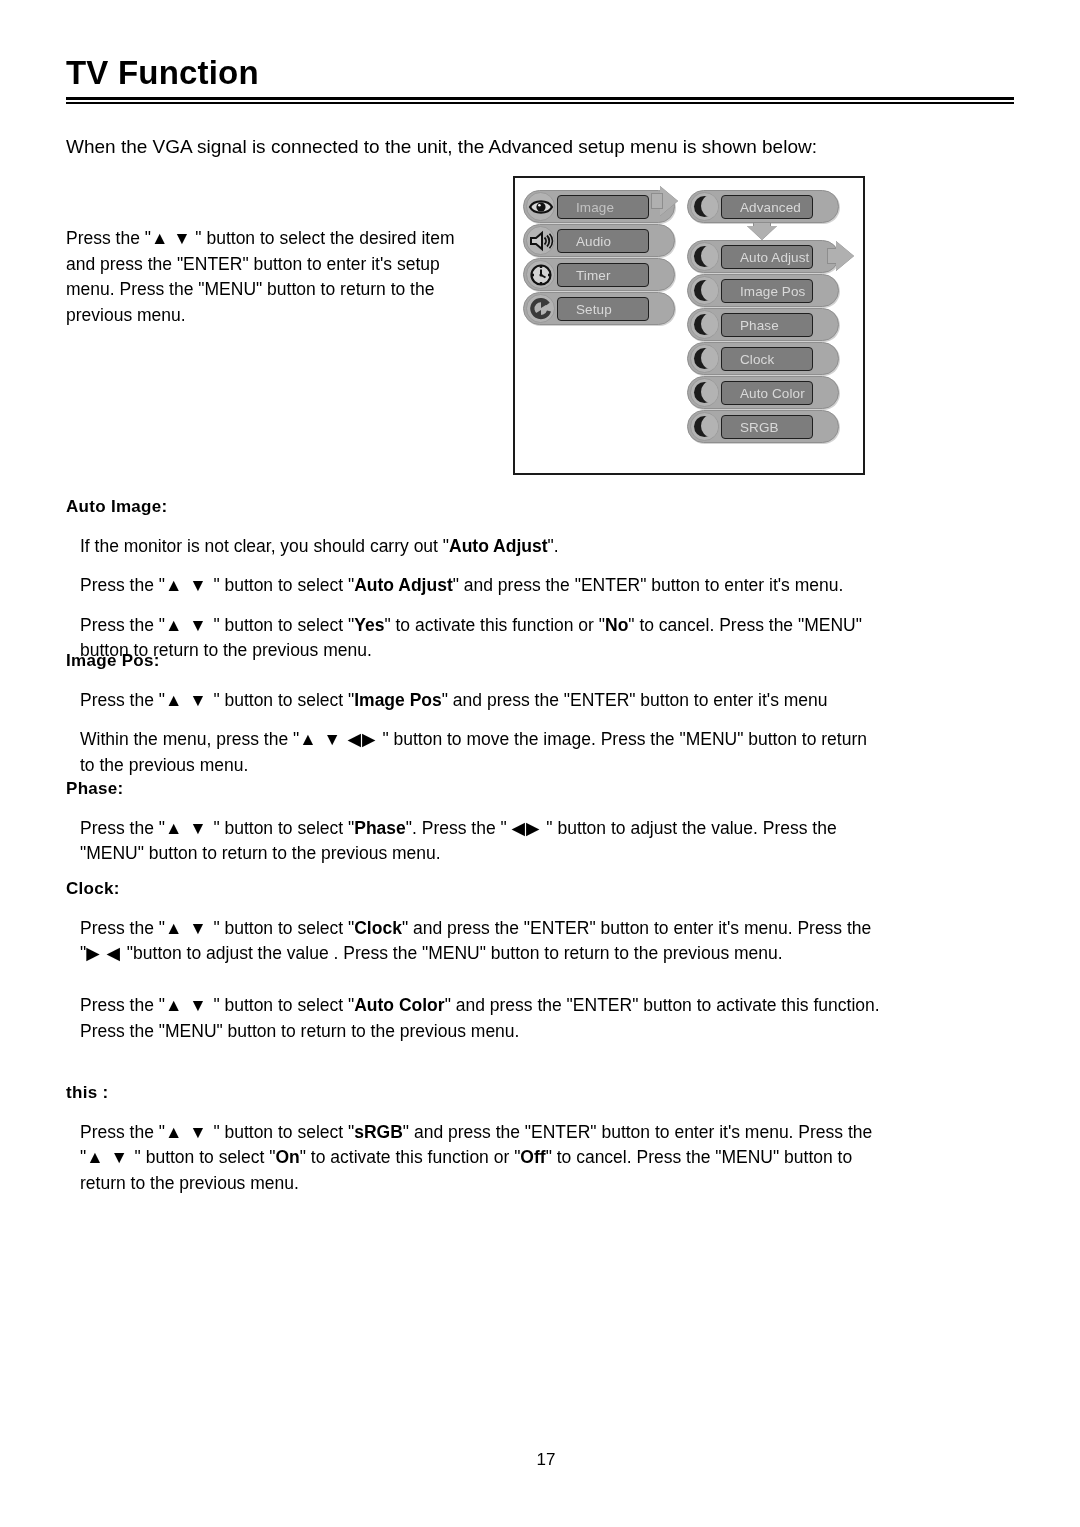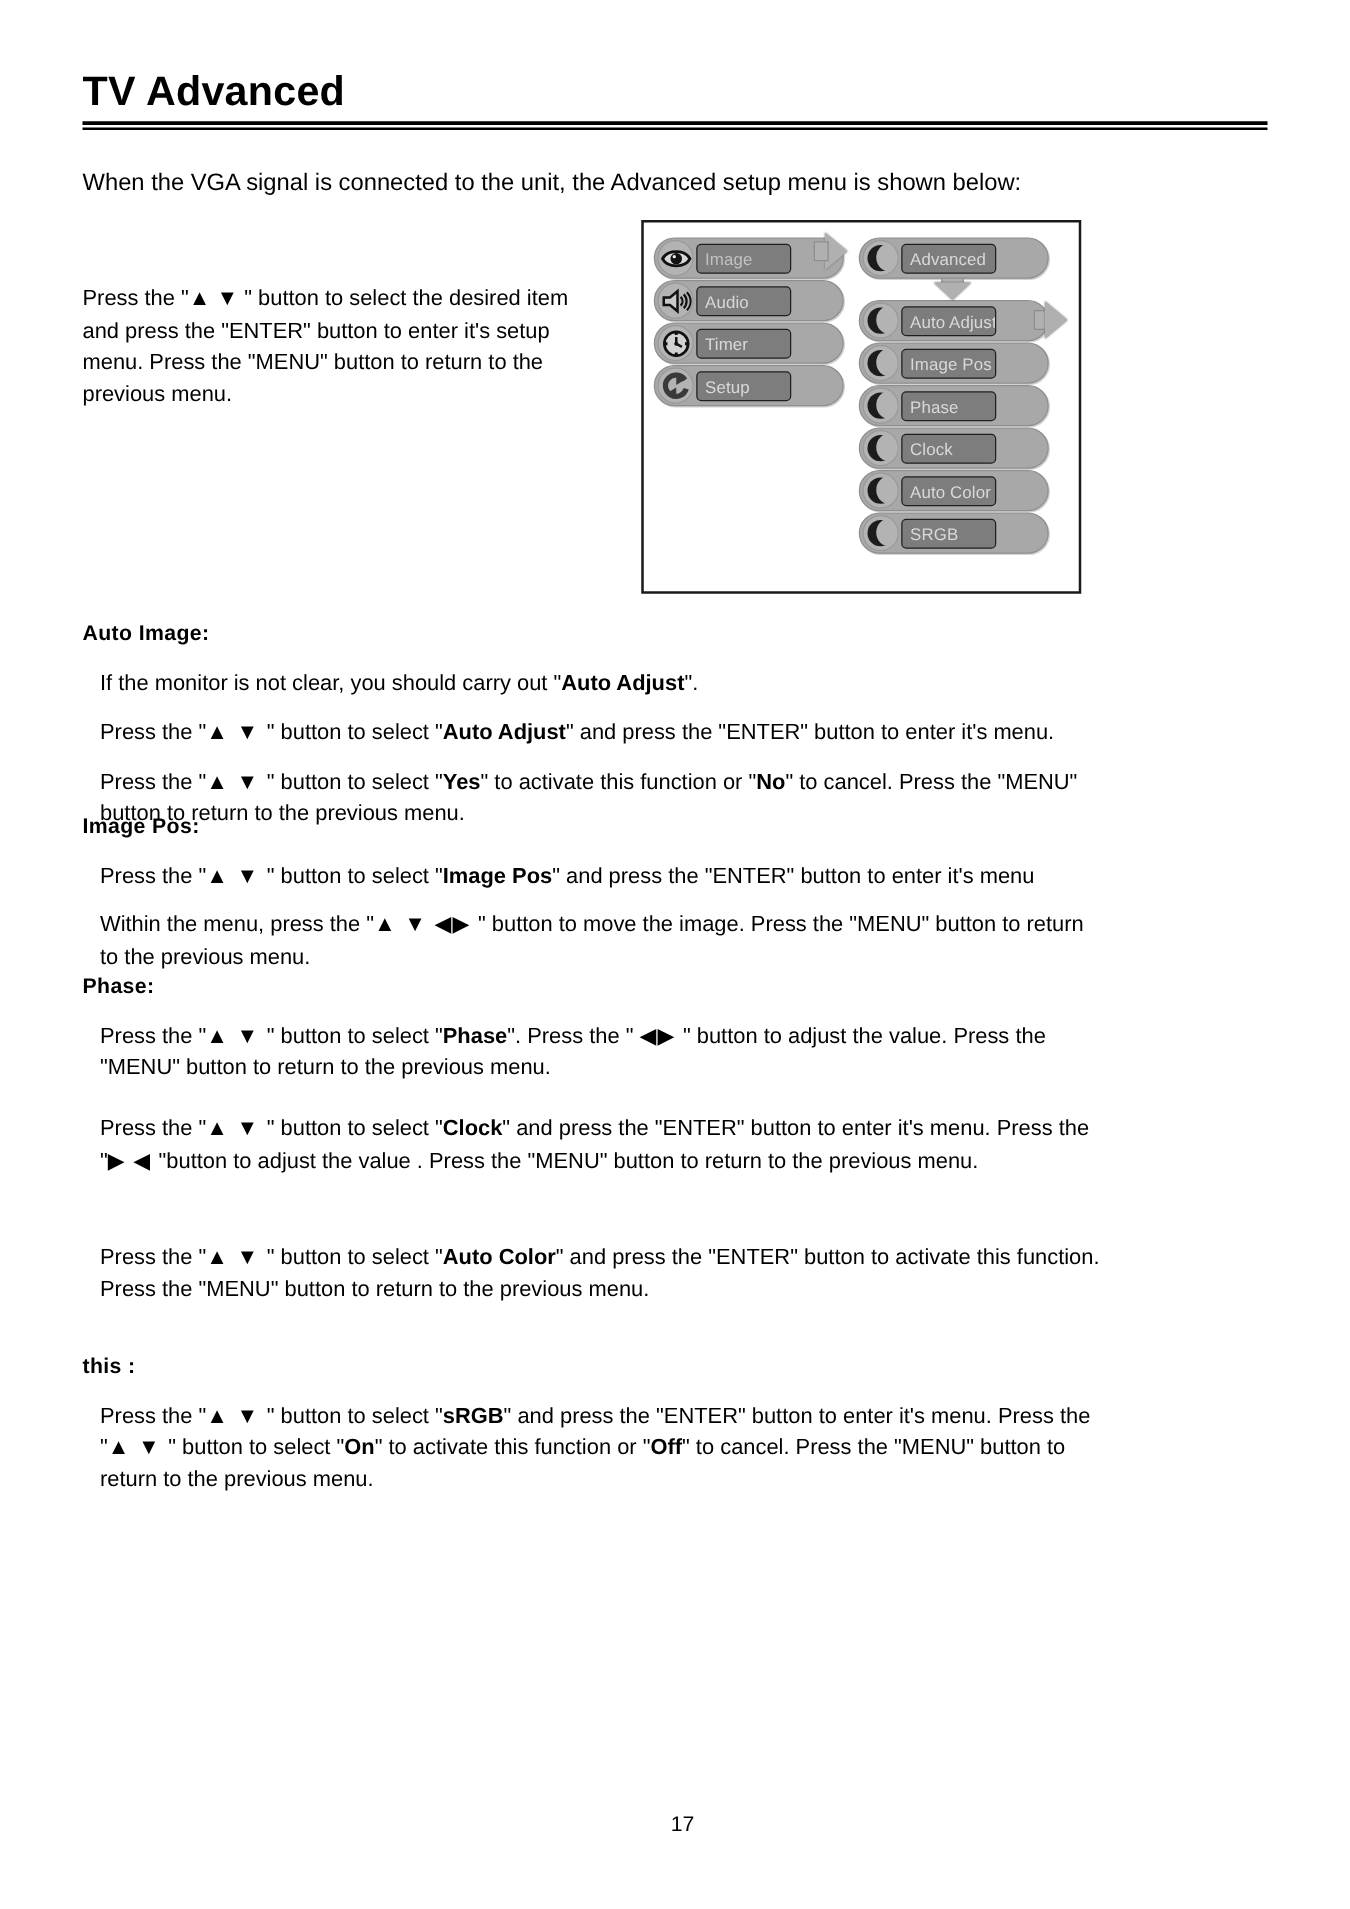--- a/index.html
+++ b/index.html
@@ -144,27 +144,27 @@
     align-items: center;
     justify-content: center;
     overflow: hidden;
   }
 
   .pill .label-box {
     position: absolute;
     left: 33px;
     top: 4px;
     height: 24px;
-    width: 76px;
+    width: 92px;
     background: #7d7d7d;
     border: 1.5px solid #1f1f1f;
     border-radius: 4px;
     display: flex;
     align-items: center;
-    padding-left: 6px;
+    padding-left: 18px;
     color: #d9d9d9;
     font-size: 13.5px;
     font-family: "Liberation Sans", sans-serif;
     letter-spacing: 0.1px;
     white-space: nowrap;
     overflow: hidden;
   }
   .pill.lighter .label-box { color: #c2c2c2; }
 
   
@@ -207,21 +207,21 @@
     position: absolute;
     background: #b0b0b0;
     border: 1px solid #8d8d8d;
   }
 </style>
 </head>
 <body>
 
 <div class="page">
 
-  <div class="page-title">TV Advanced</div>
+  <div class="page-title">TV Function</div>
   <div class="title-rule"></div>
   <div class="title-rule2"></div>
 
   <div class="intro">When the VGA signal is connected to the unit, the Advanced setup menu is shown below:</div>
 
   <div class="left-para">Press the "▲ ▼ " button to select the desired item and press the "ENTER" button to enter it's setup menu. Press the "MENU" button to return to the previous menu.</div>
 
   <div class="diagram">
 
     <div class="menu-col col-left">
@@ -354,20 +354,21 @@
     <p>Press the "<span class="arrows">▲ ▼ </span>" button to select "<b>Image Pos</b>" and press the "ENTER" button to enter it's menu</p>
     <p>Within the menu, press the "<span class="arrows">▲ ▼ ◀▶ </span>" button to move the image. Press the "MENU" button to return to the previous menu.</p>
   </div>
 
   <div class="section" style="top:776px;">
     <h3>Phase:</h3>
     <p>Press the "<span class="arrows">▲ ▼ </span>" button to select "<b>Phase</b>". Press the " <span class="arrows">◀▶ </span>" button to adjust the value. Press the "MENU" button to return to the previous menu.</p>
   </div>
 
   <div class="section" style="top:876px;">
+    <h3>Clock:</h3>
     <p>Press the "<span class="arrows">▲ ▼ </span>" button to select "<b>Clock</b>" and press the "ENTER" button to enter it's menu. Press the "<span class="arrows">▶ ◀ </span>"button to adjust the value . Press the "MENU" button to return to the previous menu.</p>
   </div>
 
   <div class="section" style="top:979px;">
     <p>Press the "<span class="arrows">▲ ▼ </span>" button to select "<b>Auto Color</b>" and press the "ENTER" button to activate this function. Press the "MENU" button to return to the previous menu.</p>
   </div>
 
   <div class="section" style="top:1080px;">
     <h3>this :</h3>
     <p>Press the "<span class="arrows">▲ ▼ </span>" button to select "<b>sRGB</b>" and press the "ENTER" button to enter it's menu. Press the "<span class="arrows">▲ ▼ </span>" button to select "<b>On</b>" to activate this function or "<b>Off</b>" to cancel. Press the "MENU" button to return to the previous menu.</p>

